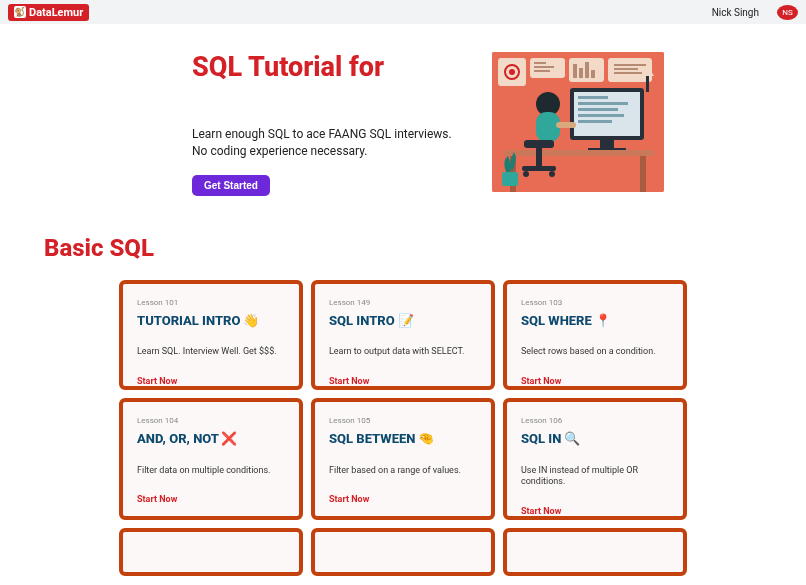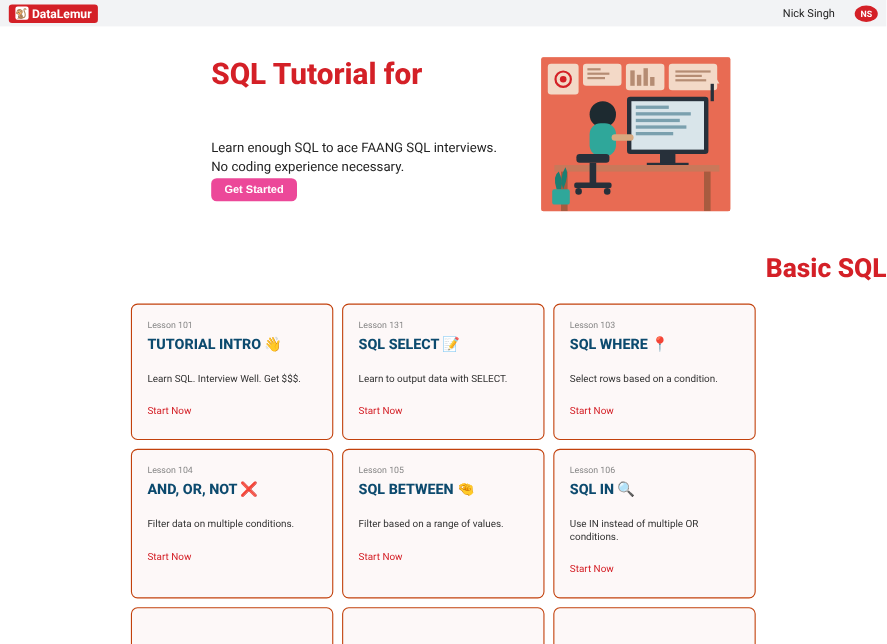--- a/index.html
+++ b/index.html
@@ -36,97 +36,98 @@
     border-radius: 2px;
     display: inline-flex;
     align-items: center;
     justify-content: center;
     font-size: 9px;
     font-weight: 900;
   }
   .user-area {
     display: flex;
     align-items: center;
-    gap: 6px;
+    gap: 18px;
     font-size: 10px;
     color: #222;
   }
   .avatar {
     width: 21px;
     height: 15px;
     border-radius: 50%;
     background: #d42027;
     color: #fff;
     font-size: 8px;
-    font-weight: 700;
+    font-weight: 400;
     display: flex;
     align-items: center;
     justify-content: center;
-    margin-left: 12px;
   }
 
   .hero {
     display: flex;
     gap: 40px;
     padding: 28px 0 10px 192px;
     align-items: flex-start;
   }
   .hero-text h1 {
     color: #d42027;
     font-size: 27px;
     font-weight: 800;
     line-height: 1.15;
     margin-bottom: 12px;
   }
   .hero-text p {
     font-size: 12px;
     color: #222;
     line-height: 1.4;
+    margin-bottom: 14px;
     max-width: 260px;
   }
   .cta-btn {
-    background: #ec4899;
+    background: #6d28d9;
     color: #fff;
     border: none;
     border-radius: 5px;
     padding: 5px 12px;
     font-size: 10px;
     font-weight: 600;
     cursor: pointer;
   }
   .hero-illustration {
     width: 172px;
     height: 140px;
     background: #e86b53;
     border-radius: 2px;
     position: relative;
     overflow: hidden;
     flex-shrink: 0;
   }
 
   .section-title {
-    text-align: right;
+    text-align: left;
     color: #d42027;
     font-size: 24px;
     font-weight: 800;
     margin: 28px 0 18px;
+    padding-left: 44px;
   }
 
   .cards {
     display: grid;
     grid-template-columns: repeat(3, 184px);
     gap: 8px;
     justify-content: center;
     padding: 0 0 20px;
   }
   .card {
     background: #fdf8f8;
-    border: 1px solid #c2410c;
+    border: 4px solid #c2410c;
     border-radius: 6px;
-    padding: 14px 14px 20px;
+    padding: 14px 14px 0;
     cursor: pointer;
   }
   .card .lesson-tag {
     font-size: 8px;
     color: #888;
     margin-bottom: 6px;
   }
   .card h3 {
     font-size: 13px;
     font-weight: 800;
@@ -136,21 +137,21 @@
   }
   .card .desc {
     font-size: 9px;
     color: #333;
     margin-bottom: 18px;
     line-height: 1.3;
   }
   .card .start {
     font-size: 9px;
     color: #d42027;
-    font-weight: 400;
+    font-weight: 700;
   }
   .card.cut { height: 48px; overflow: hidden; padding-bottom: 0; }
 </style>
 </head>
 <body>
 
 <div class="topbar">
   <a class="logo-badge">
     <span class="logo-icon">🐒</span>
     <span>DataLemur</span>
@@ -226,22 +227,22 @@
 <h2 class="section-title">Basic SQL</h2>
 
 <div class="cards" id="cards-grid">
     <div class="card">
       <div class="lesson-tag">Lesson 101</div>
       <h3>TUTORIAL INTRO 👋</h3>
       <div class="desc">Learn SQL. Interview Well. Get $$$.</div>
       <div class="start">Start Now</div>
     </div>
     <div class="card">
-      <div class="lesson-tag">Lesson 131</div>
-      <h3>SQL SELECT 📝</h3>
+      <div class="lesson-tag">Lesson 149</div>
+      <h3>SQL INTRO 📝</h3>
       <div class="desc">Learn to output data with SELECT.</div>
       <div class="start">Start Now</div>
     </div>
     <div class="card">
       <div class="lesson-tag">Lesson 103</div>
       <h3>SQL WHERE 📍</h3>
       <div class="desc">Select rows based on a condition.</div>
       <div class="start">Start Now</div>
     </div>
     <div class="card">

